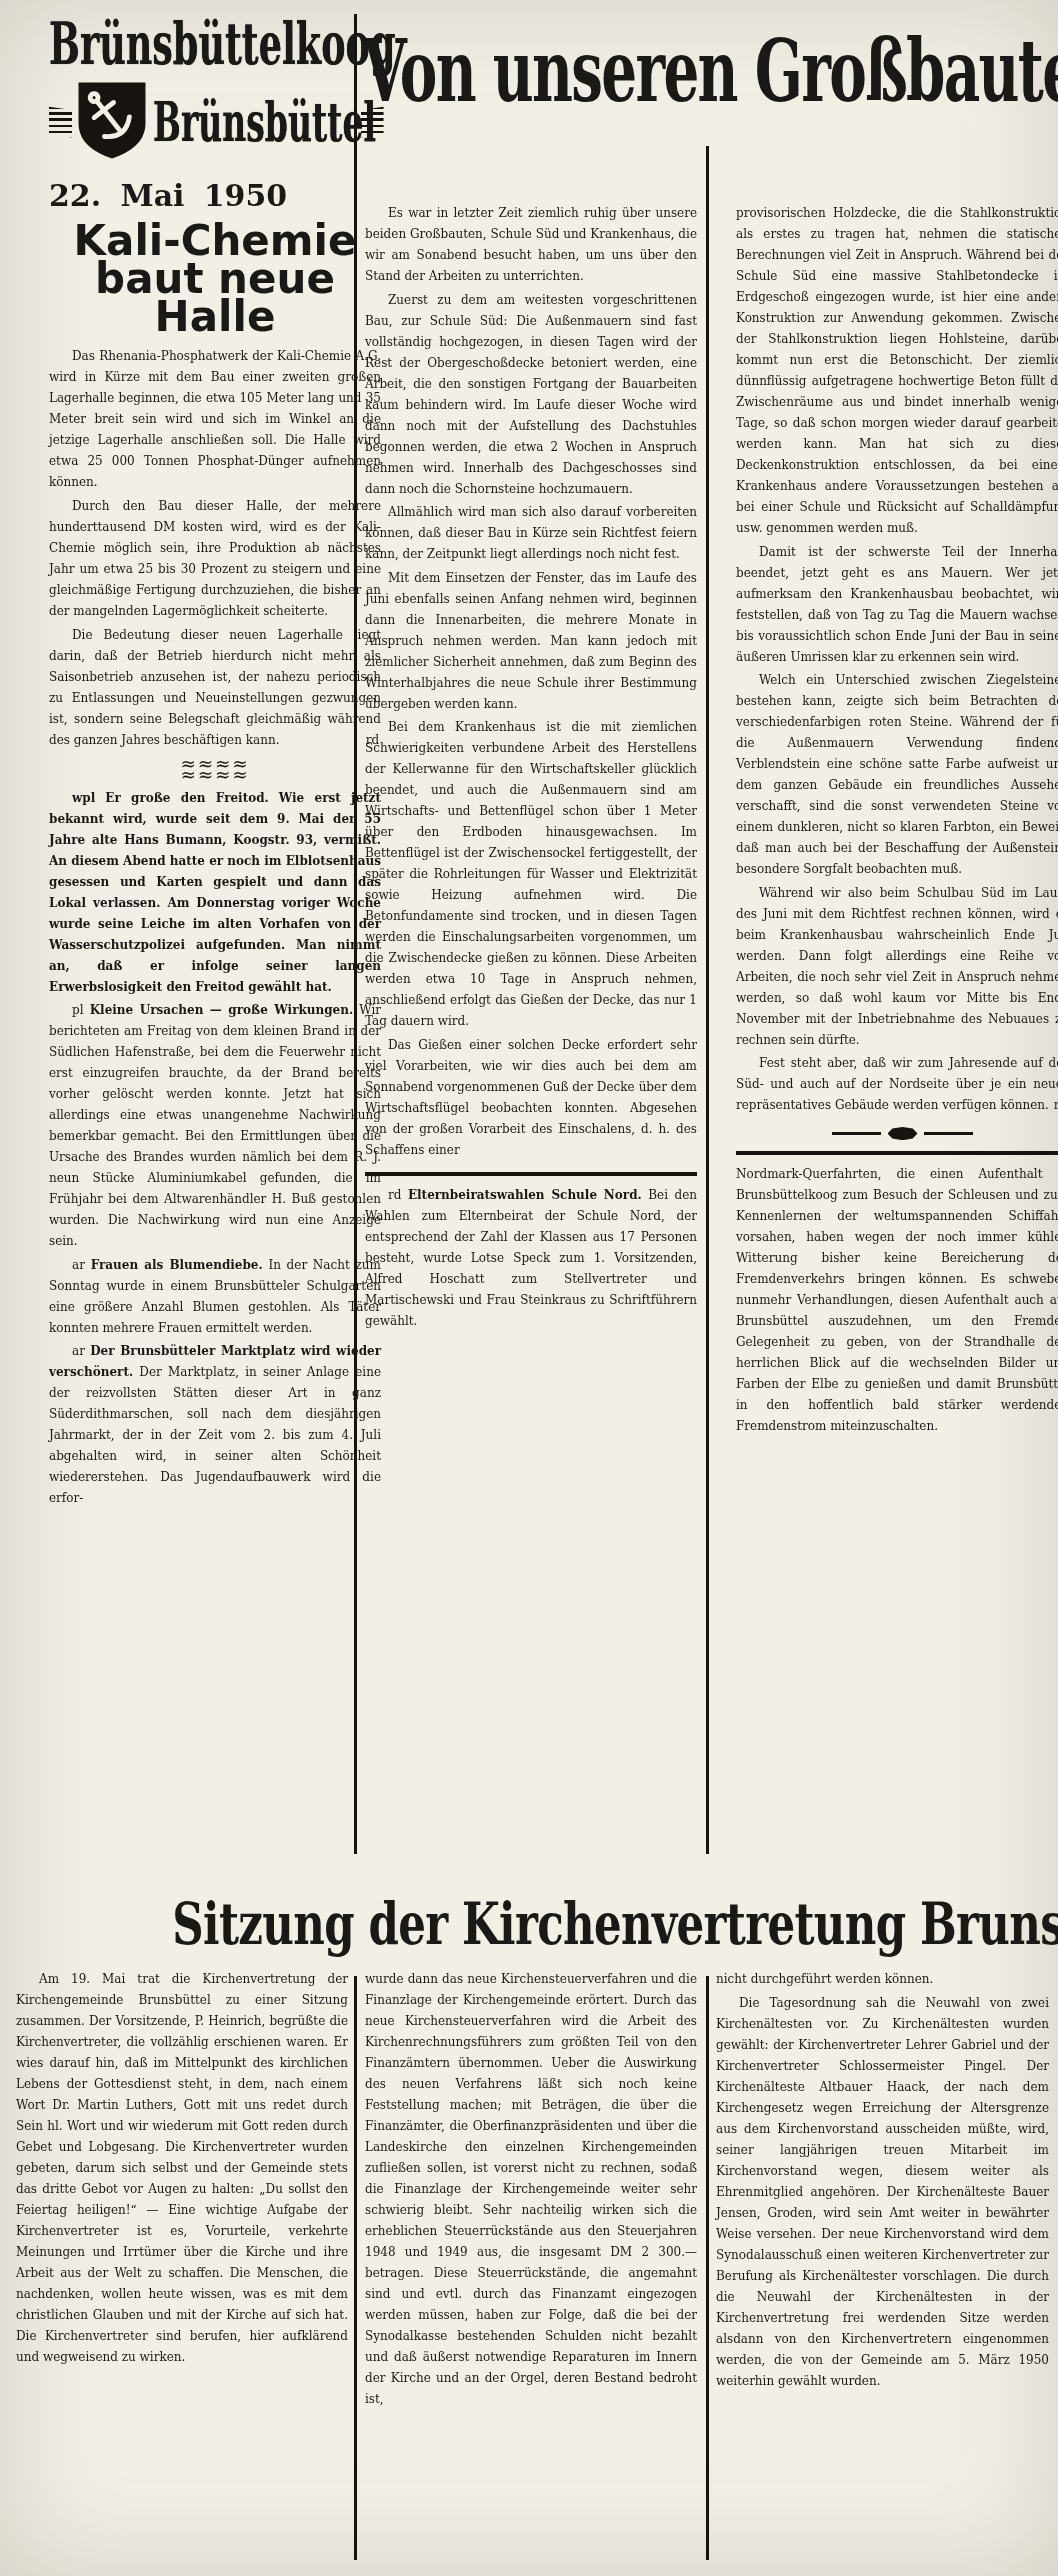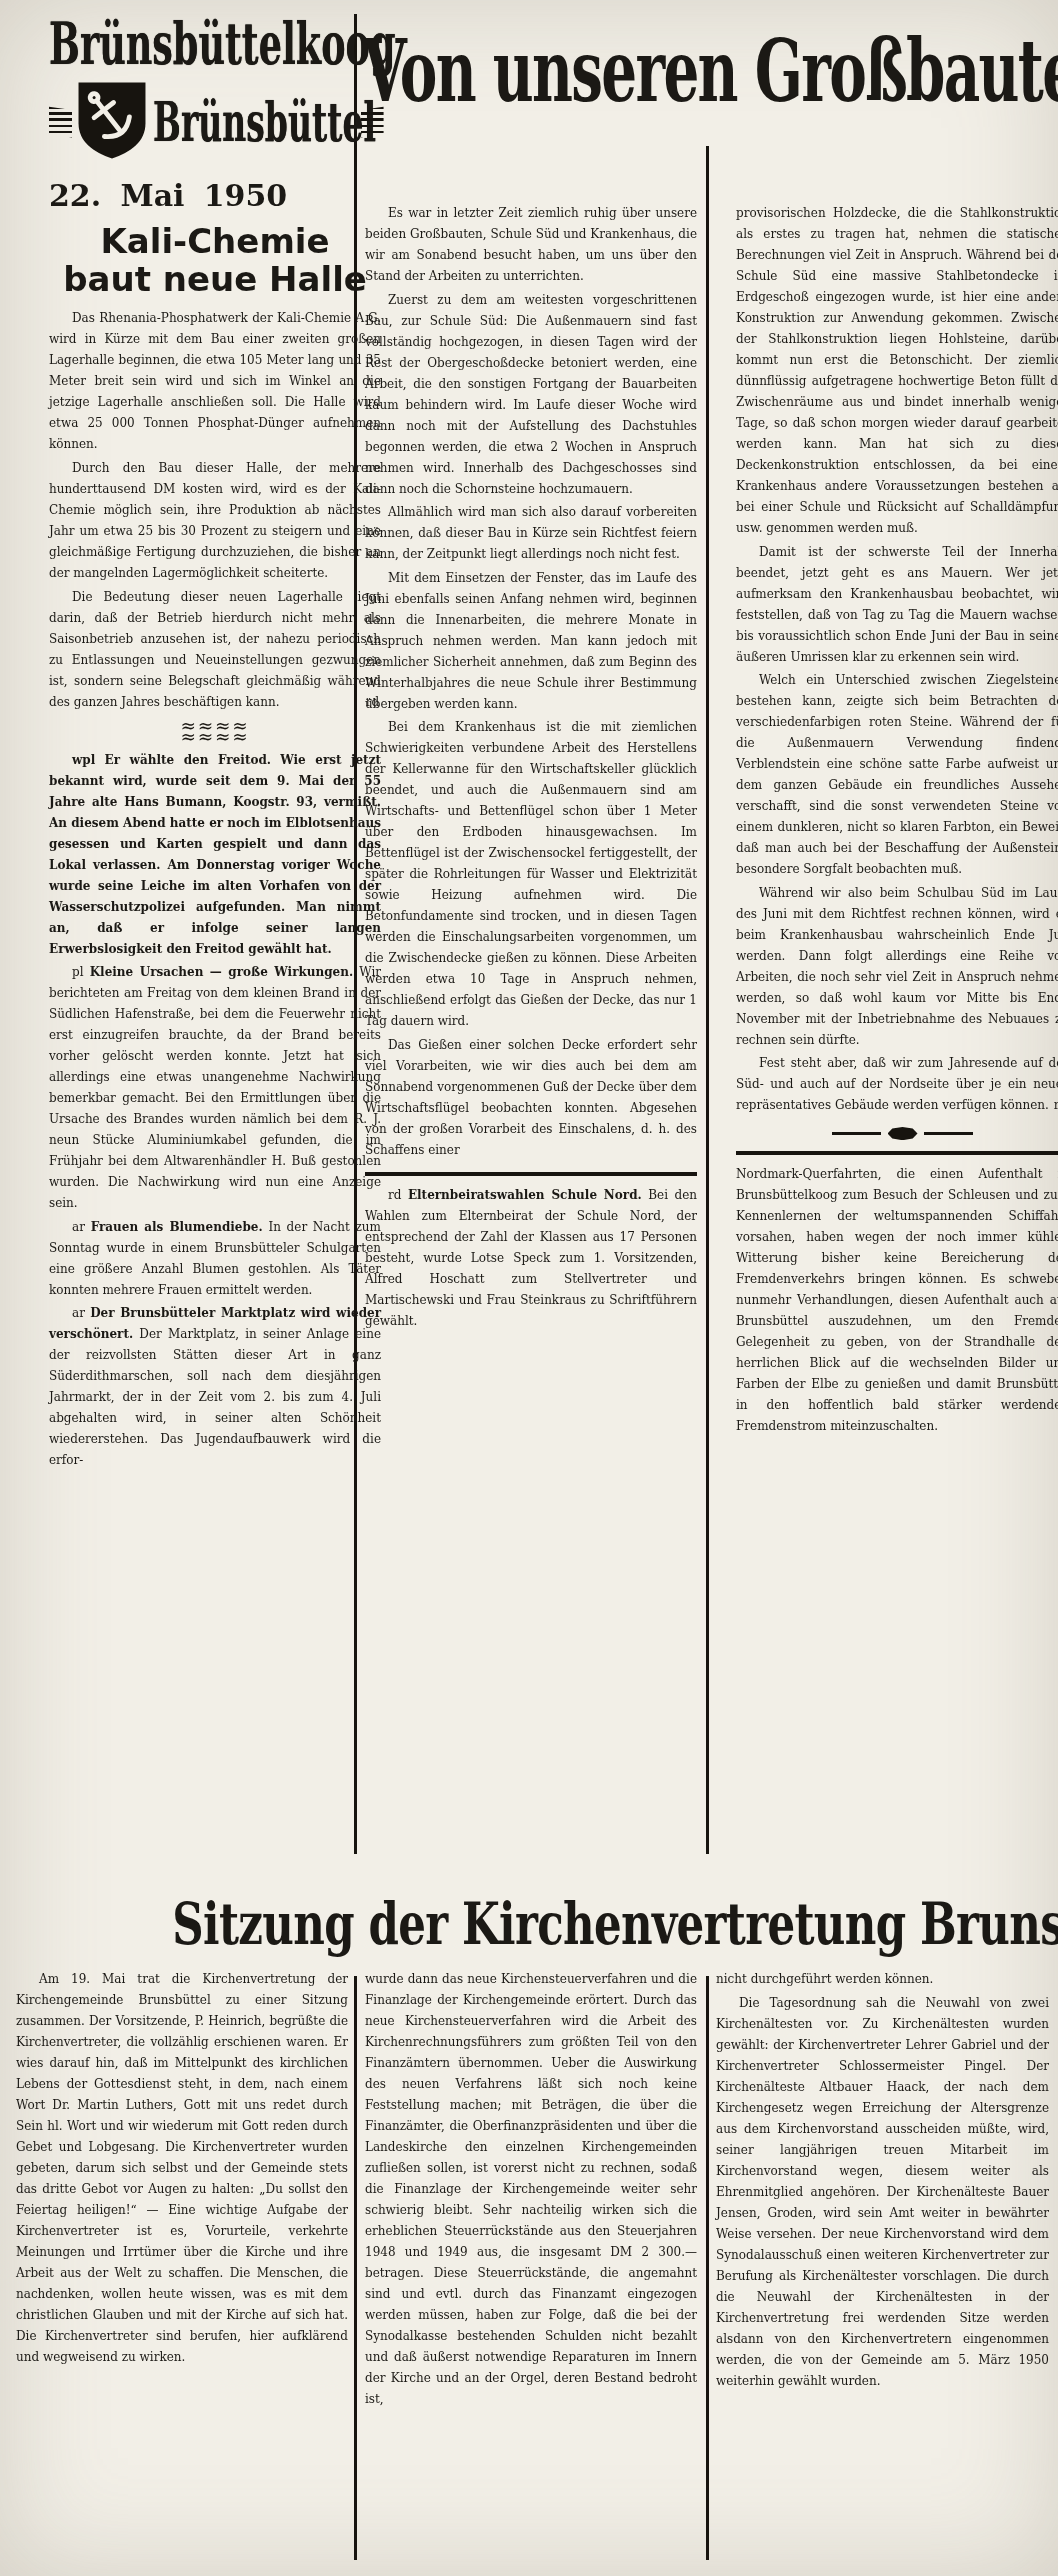--- a/index.html
+++ b/index.html
@@ -46,21 +46,21 @@
   .shield { flex:0 0 auto; margin-right:1.8px; }
   .mast-title2wrap { width:205px; height:64px; overflow:visible; flex:0 0 auto; }
   .mast-title2wrap > span {
     display:inline-block; font-weight:bold; font-size:55px; line-height:64px;
     white-space:nowrap; transform:scaleX(0.60); transform-origin:0 50%;
     text-shadow:0 0 0.9px #1b1915;
   }
   .mast-date { font-weight:bold; font-size:30px; margin:12.4px 0 8.8px; word-spacing:8.8px; }
 
   
-  .kali-headline { margin:3.5px 0 10.6px; text-align:center; font-family:"DejaVu Sans", sans-serif; font-weight:bold; font-size:34px; line-height:38px; }
+  .kali-headline { margin:3.5px 0 10.6px; text-align:center; font-family:"DejaVu Sans", sans-serif; font-weight:bold; font-size:42px; line-height:38px; }
   .kali-headline span { display:block; }
   .main-headline { position:absolute; left:363px; top:3.5px; width:695px; height:139px; overflow:visible; }
   .main-headline > span {
     display:inline-block; font-weight:bold; font-size:86px; line-height:97px;
     white-space:nowrap; letter-spacing:-2.6px;
     transform:scaleX(0.655); transform-origin:0 0;
   }
   .bottom-headline { position:absolute; left:0; top:1870px; width:1059px; text-align:center; }
   .bottom-headline > span {
     display:inline-block; font-weight:bold; font-size:58px; line-height:71px;
@@ -125,21 +125,21 @@
       <span>baut neue Halle</span>
     </h2>
     <p>Das Rhenania-Phosphatwerk der Kali-Chemie A.G. wird in Kürze mit dem Bau einer zweiten großen Lagerhalle beginnen, die etwa 105 Meter lang und 35 Meter breit sein wird und sich im Winkel an die jetzige Lagerhalle anschließen soll. Die Halle wird etwa 25 000 Tonnen Phosphat-Dünger aufnehmen können.</p>
     <p>Durch den Bau dieser Halle, der mehrere hunderttausend DM kosten wird, wird es der Kali-Chemie möglich sein, ihre Produktion ab nächstes Jahr um etwa 25 bis 30 Prozent zu steigern und eine gleichmäßige Fertigung durchzuziehen, die bisher an der mangelnden Lagermöglichkeit scheiterte.</p>
     <p class="sigline"><span>Die Bedeutung dieser neuen Lagerhalle liegt darin, daß der Betrieb hierdurch nicht mehr als Saisonbetrieb anzusehen ist, der nahezu periodisch zu Entlassungen und Neueinstellungen gezwungen ist, sondern seine Belegschaft gleichmäßig während des ganzen Jahres beschäftigen kann.</span><span class="sig">rd</span></p>
 
     <div class="squiggle"></div>
 
     <p class="news-item bold-item">
       <span class="prefix">wpl</span>
-      <b class="lead">Er wählte den Freitod.</b>
+      <b class="lead">Er große den Freitod.</b>
       <span class="nbody">Wie erst jetzt bekannt wird, wurde seit dem 9. Mai der 55 Jahre alte Hans Bumann, Koogstr. 93, vermißt. An diesem Abend hatte er noch im Elblotsenhaus gesessen und Karten gespielt und dann das Lokal verlassen. Am Donnerstag voriger Woche wurde seine Leiche im alten Vorhafen von der Wasserschutzpolizei aufgefunden. Man nimmt an, daß er infolge seiner langen Erwerbslosigkeit den Freitod gewählt hat.</span>
     </p>
     <p class="news-item">
       <span class="prefix">pl</span>
       <b class="lead">Kleine Ursachen — große Wirkungen.</b>
       <span class="nbody">Wir berichteten am Freitag von dem kleinen Brand in der Südlichen Hafenstraße, bei dem die Feuerwehr nicht erst einzugreifen brauchte, da der Brand bereits vorher gelöscht werden konnte. Jetzt hat sich allerdings eine etwas unangenehme Nachwirkung bemerkbar gemacht. Bei den Ermittlungen über die Ursache des Brandes wurden nämlich bei dem R. J. neun Stücke Aluminiumkabel gefunden, die im Frühjahr bei dem Altwarenhändler H. Buß gestohlen wurden. Die Nachwirkung wird nun eine Anzeige sein.</span>
     </p>
     <p class="news-item">
       <span class="prefix">ar</span>
       <b class="lead">Frauen als Blumendiebe.</b>

